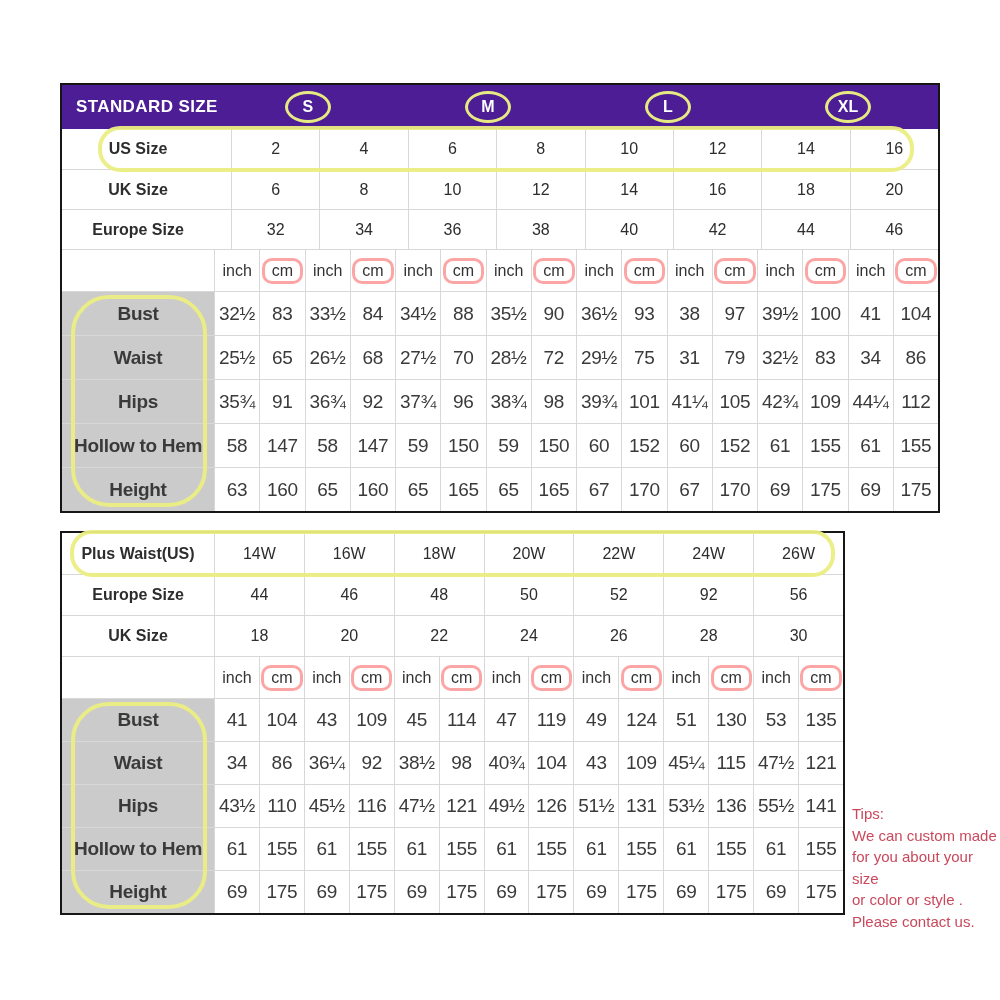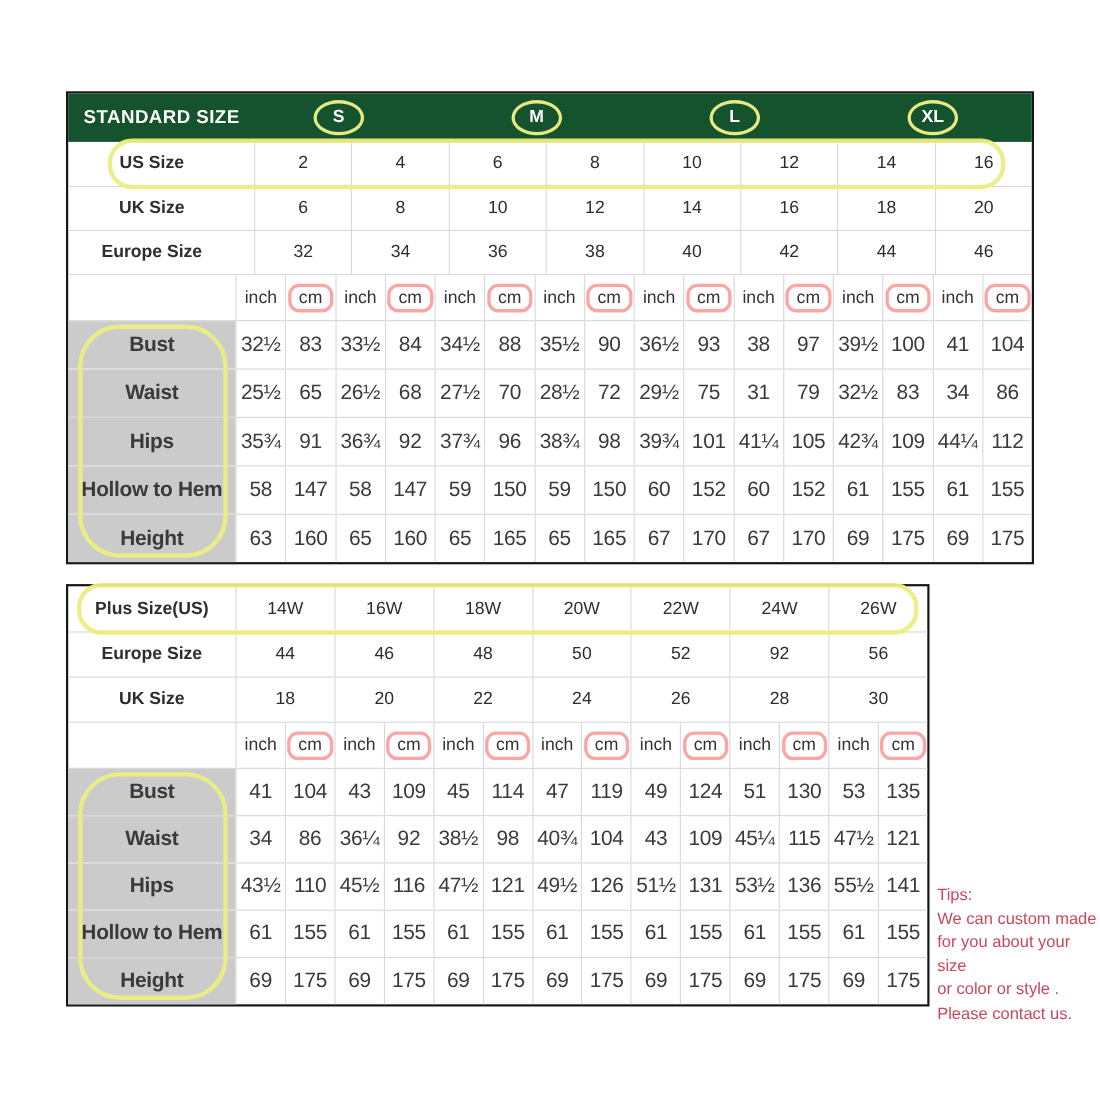--- a/index.html
+++ b/index.html
@@ -6,21 +6,21 @@
   html,body { width:1000px; height:1000px; background:#ffffff;
     font-family:"Liberation Sans","DejaVu Sans",sans-serif; color:#222; }
   .canvas { position:relative; width:1000px; height:1000px; background:#fff; overflow:hidden; }
 
   
   .size-table { position:absolute; border:2px solid #161616; background:#fff; }
   #standard-table { left:60px; top:83px; width:880px; }
   #plus-table { left:60px; top:531px; width:785px; }
 
   
-  .black-bar { height:44px; background:#14532d; display:flex; align-items:center; color:#fff; }
+  .black-bar { height:44px; background:#4c1d95; display:flex; align-items:center; color:#fff; }
   .bar-title { flex:0 0 152px; padding-left:14px; font-weight:bold; font-size:17px;
     letter-spacing:.4px; white-space:nowrap; }
   .size-group { flex:1; display:flex; justify-content:center; align-items:center; }
   .size-ellipse { min-width:46px; height:32px; padding:0 6px; border:3.5px solid #e7ea82;
     border-radius:50%; display:flex; align-items:center; justify-content:center;
     font-weight:bold; font-size:16px; color:#fff; }
 
   
   .grid { position:relative; }
   .row { display:flex; position:relative; }
@@ -266,21 +266,21 @@
             <div class="cell">175</div>
           </div>
         </div>
       </div>
   </section>
 
   <section class="size-table" id="plus-table">
     <div class="grid" id="plus-grid">
       <div class="label-oval"></div>
     <div class="row size-row">
-          <div class="cell label-cell">Plus Size(US)</div>
+          <div class="cell label-cell">Plus Waist(US)</div>
           <div class="data-cells">
             <div class="cell span2">14W</div>
             <div class="cell span2">16W</div>
             <div class="cell span2">18W</div>
             <div class="cell span2">20W</div>
             <div class="cell span2">22W</div>
             <div class="cell span2">24W</div>
             <div class="cell span2">26W</div>
           </div>
           <div class="row-highlight"></div>

